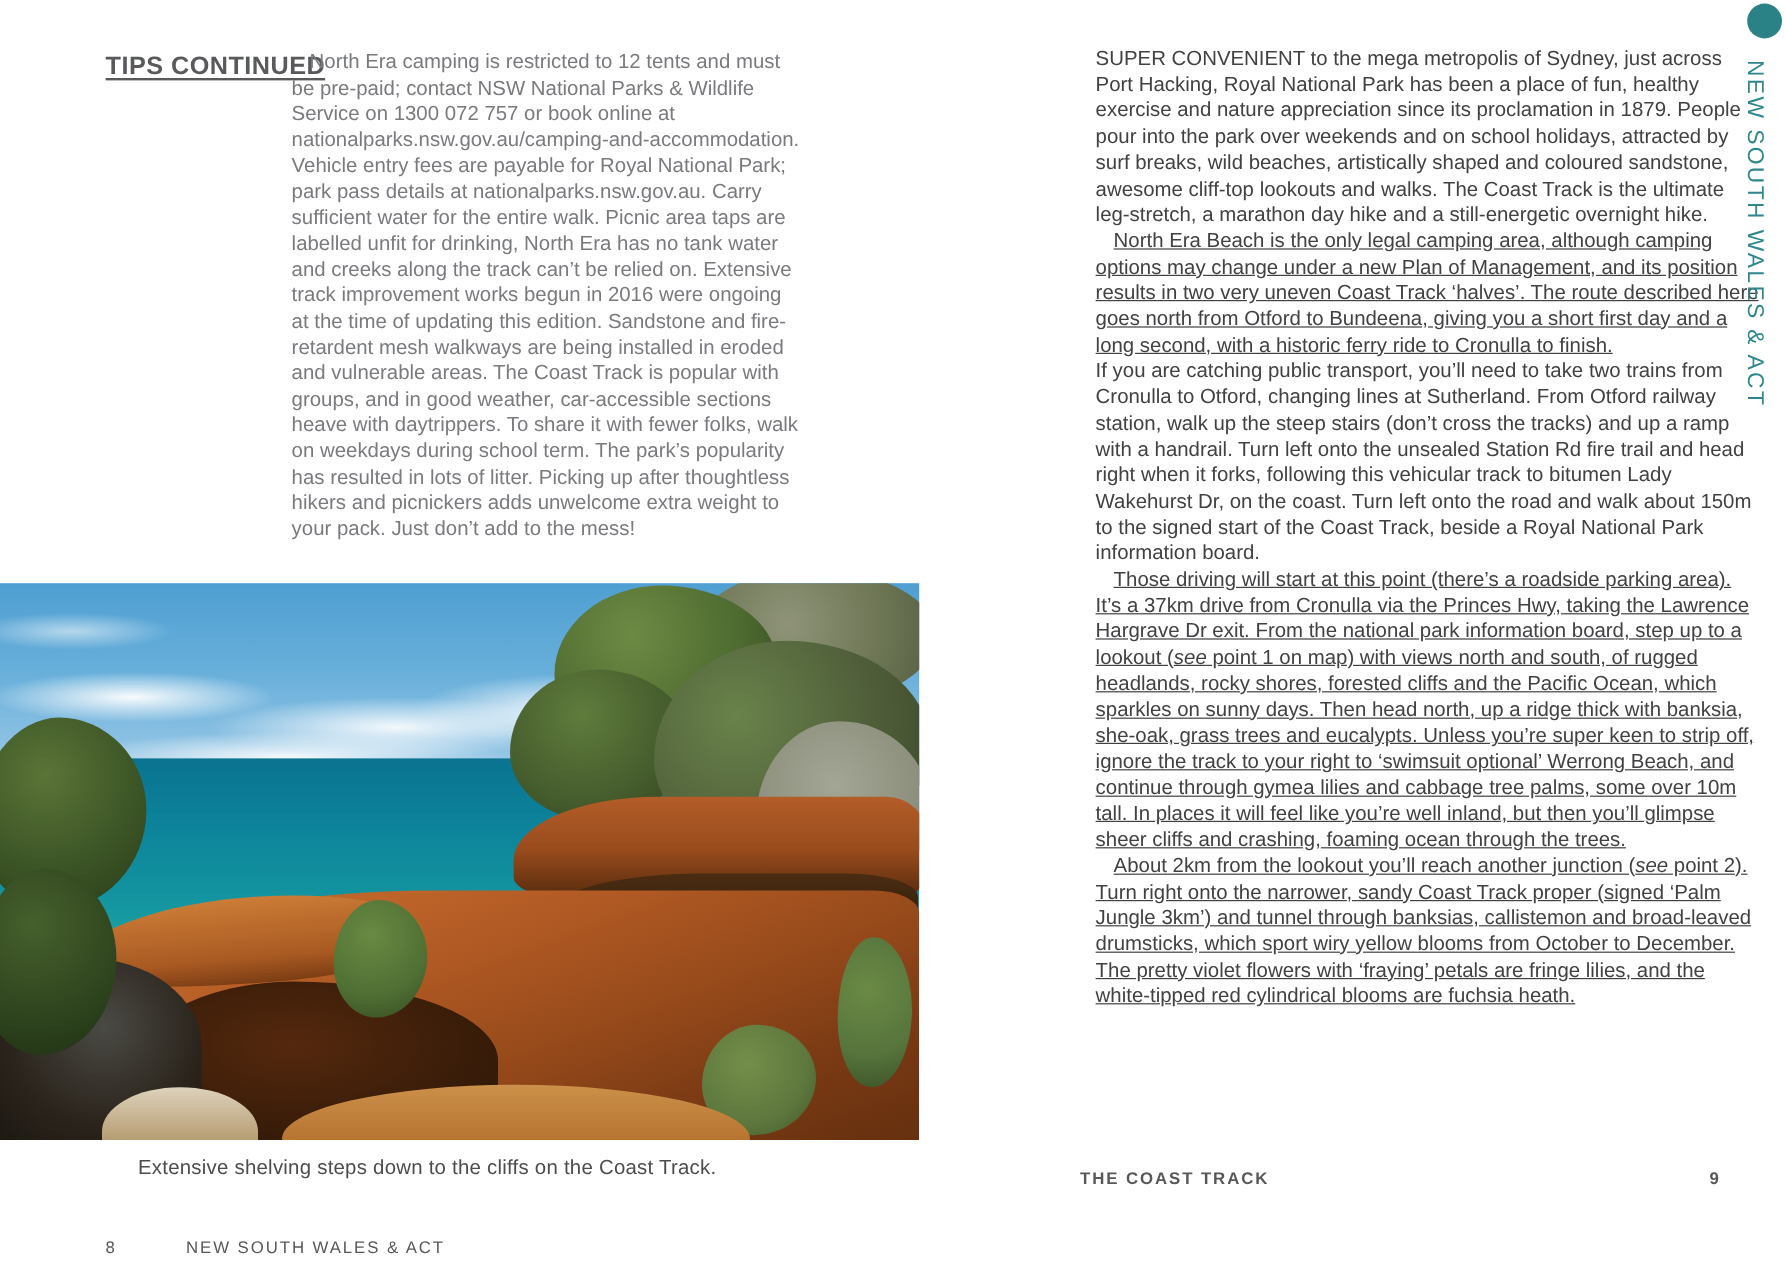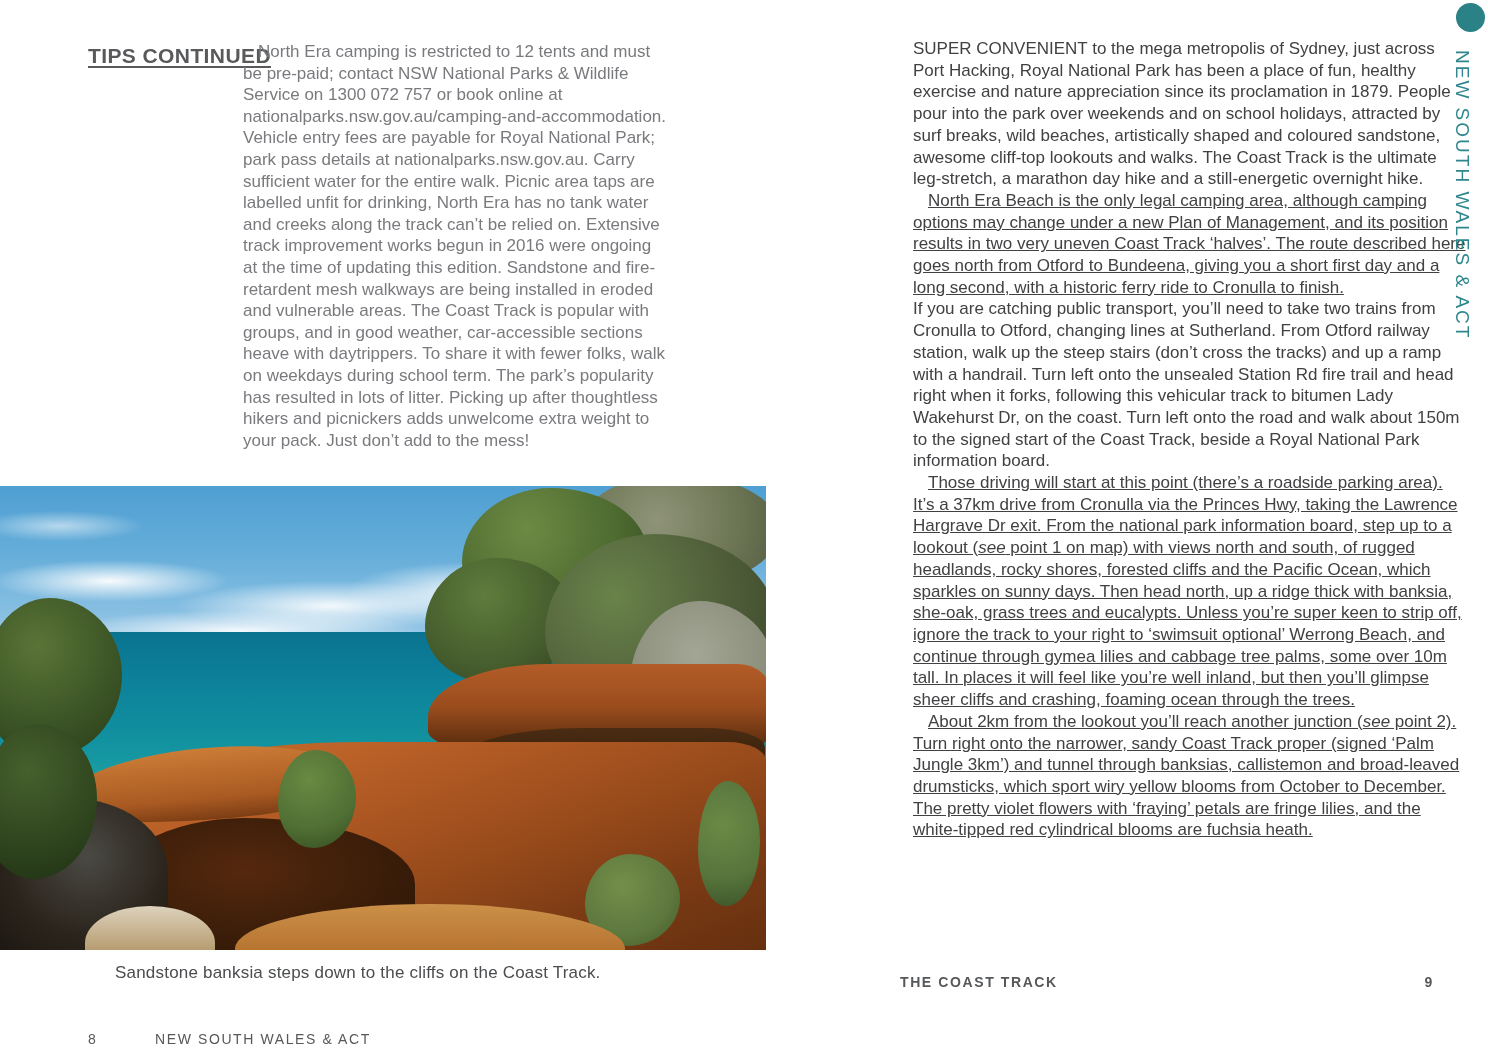--- a/index.html
+++ b/index.html
@@ -159,21 +159,21 @@
   <div class="dark-rock-bl"></div>
   <div class="blob bush-l1"></div>
   <div class="blob bush-l2"></div>
   <div class="blob bush-c"></div>
   <div class="blob tuft1"></div>
   <div class="blob tuft2"></div>
   <div class="sand-bottom"></div>
   <div class="sun-rock"></div>
 </div>
 
-<div class="abs caption">Sandstone banksia steps down to the cliffs on the Coast Track.</div>
+<div class="abs caption">Extensive shelving steps down to the cliffs on the Coast Track.</div>
 
 <div class="abs footer footer-left">
   <span class="pagenum">8</span>
   <span>NEW SOUTH WALES &amp; ACT</span>
 </div>
 
 <div class="abs main-col">
   <p><span>SUPER CONVENIENT</span><span> to the mega metropolis of Sydney, just across Port Hacking, Royal National Park has been a place of fun, healthy exercise and nature appreciation since its proclamation in 1879. People pour into the park over weekends and on school holidays, attracted by surf breaks, wild beaches, artistically shaped and coloured sandstone, awesome cliff-top lookouts and walks. The Coast Track is the ultimate leg-stretch, a marathon day hike and a still-energetic overnight hike.</span></p>
   <p class="indent">North Era Beach is the only legal camping area, although camping options may change under a new Plan of Management, and its position results in two very uneven Coast Track ‘halves’. The route described here goes north from Otford to Bundeena, giving you a short first day and a long second, with a historic ferry ride to Cronulla to finish.</p>
   <p>If you are catching public transport, you’ll need to take two trains from Cronulla to Otford, changing lines at Sutherland. From Otford railway station, walk up the steep stairs (don’t cross the tracks) and up a ramp with a handrail. Turn left onto the unsealed Station Rd fire trail and head right when it forks, following this vehicular track to bitumen Lady Wakehurst Dr, on the coast. Turn left onto the road and walk about 150m to the signed start of the Coast Track, beside a Royal National Park information board.</p>

